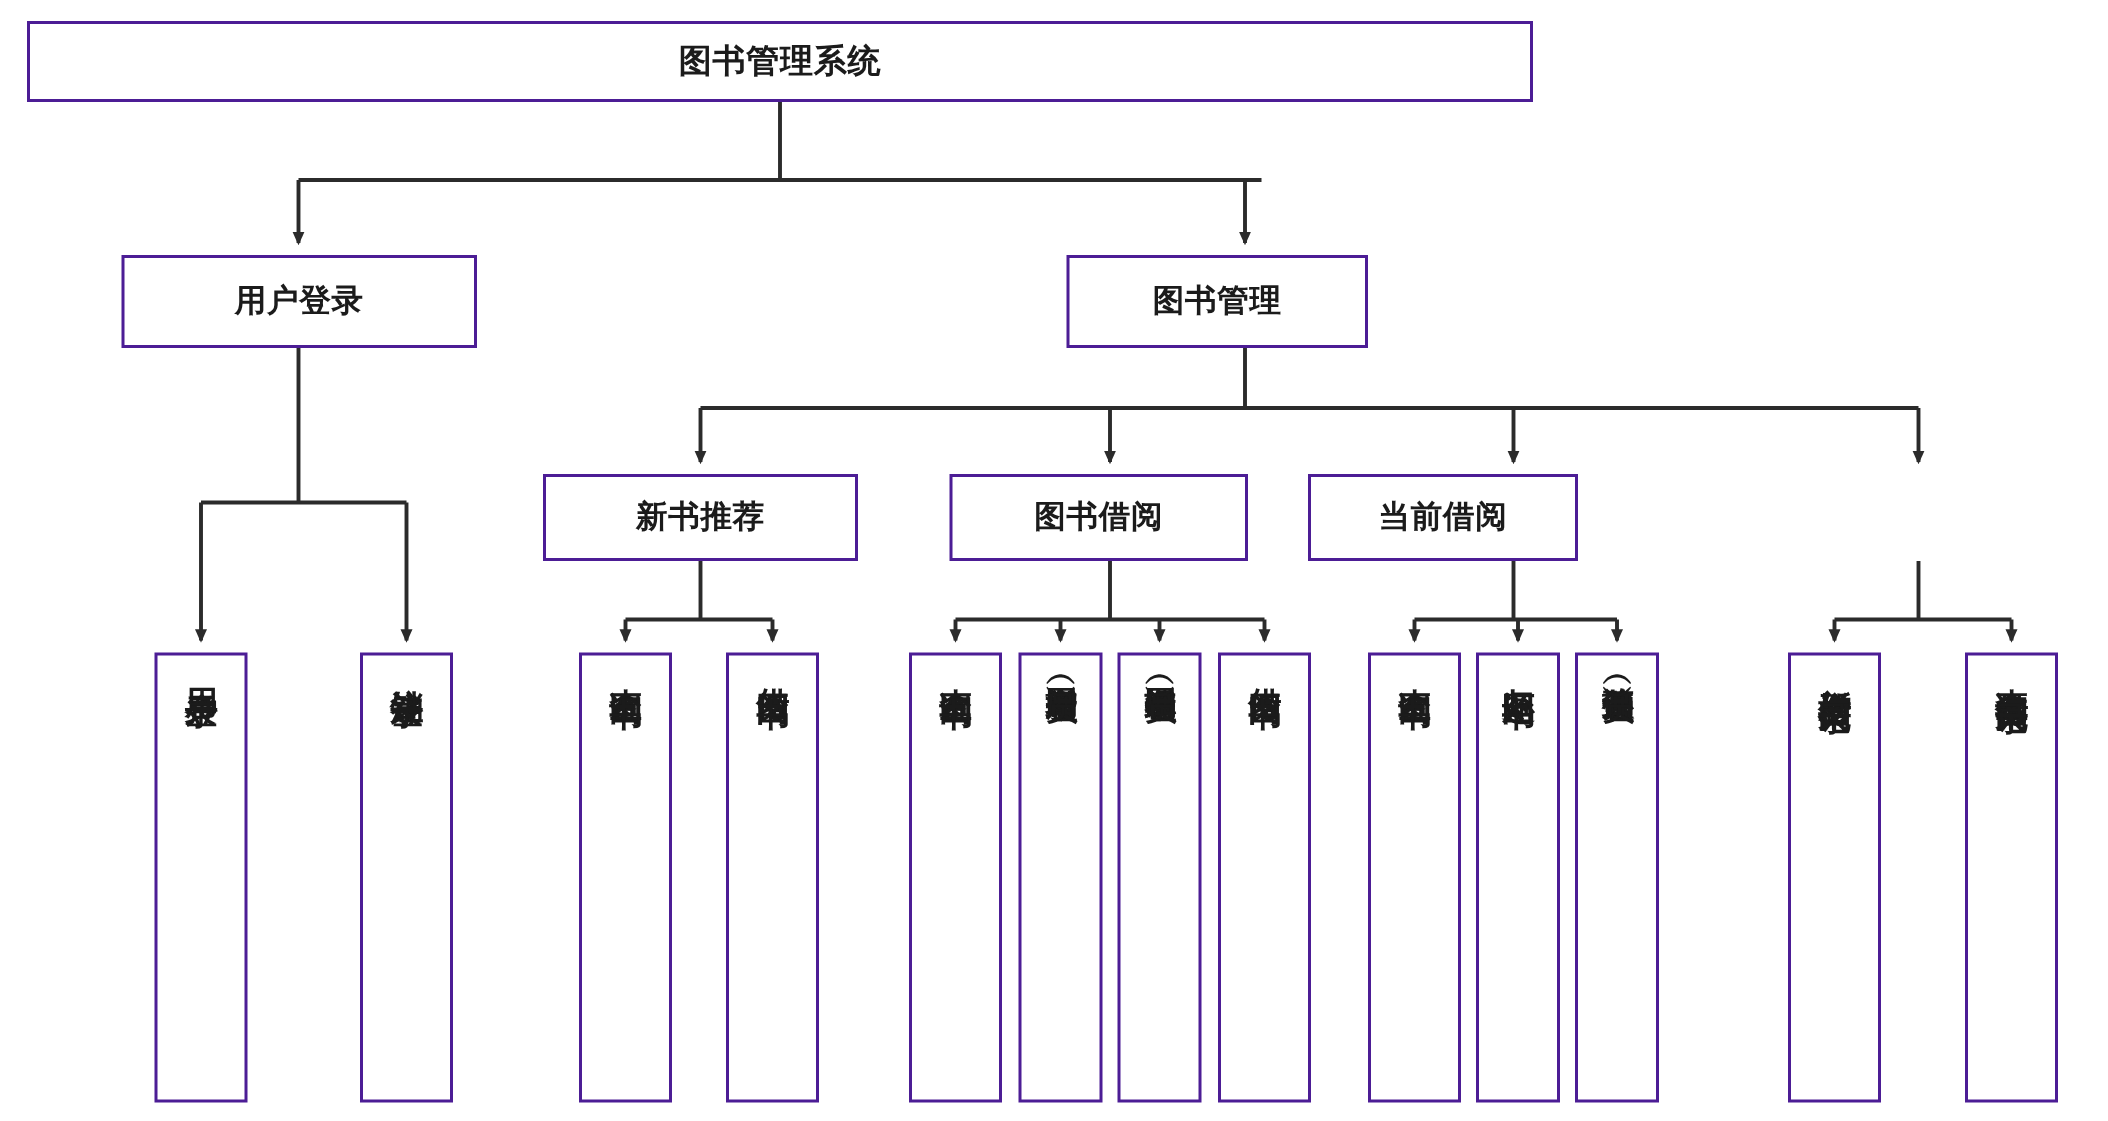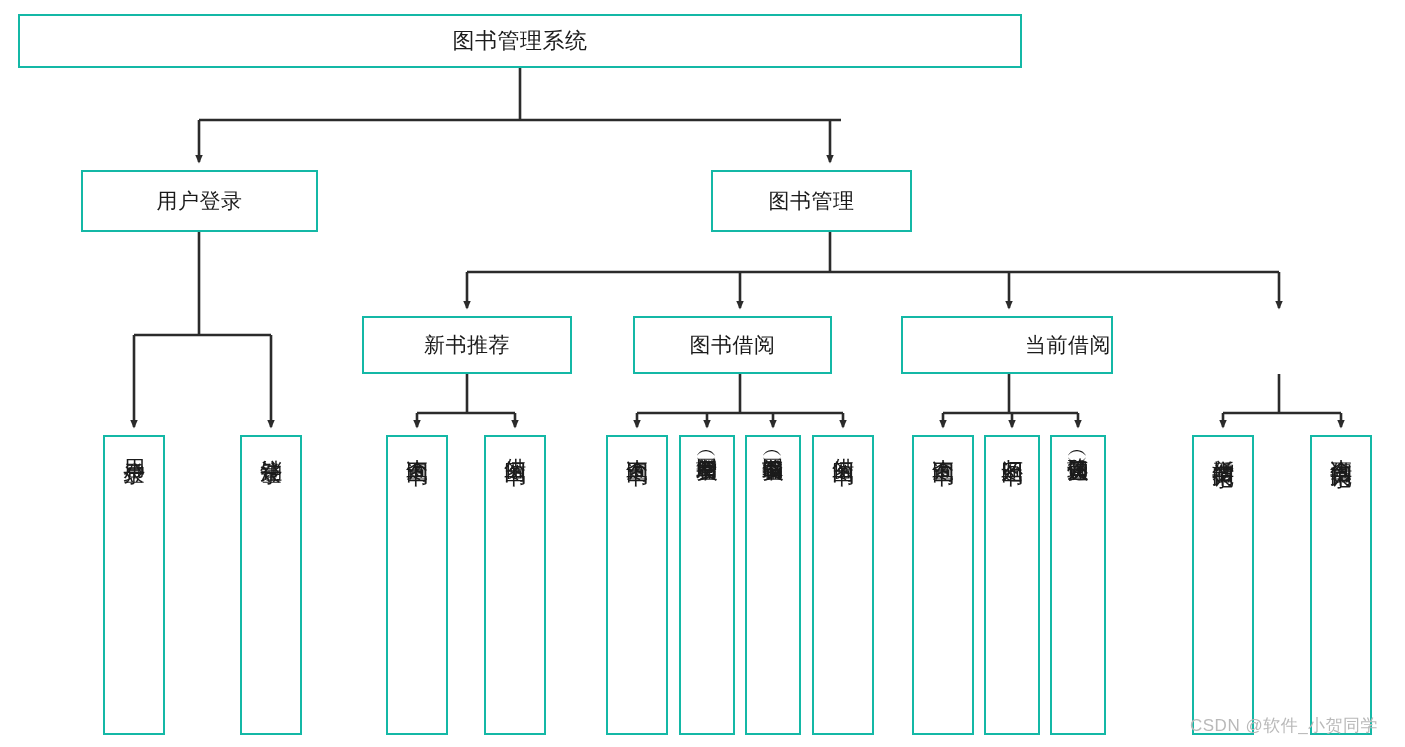--- a/index.html
+++ b/index.html
@@ -22,26 +22,27 @@
     position: absolute;
     left: 0;
     top: 0;
     width: 1405px;
     height: 747px;
     pointer-events: none;
   }
   .node {
     position: absolute;
     box-sizing: border-box;
-    border: 2px solid #14b8a6;
+    border: 2px solid #4c1d95;
     background: #ffffff;
     display: flex;
     align-items: center;
     justify-content: center;
     color: #1b1b1b;
+    font-weight: bold;
   }
   .node .lbl {
     display: block;
     text-align: center;
     line-height: 1.05;
   }
   
   .node.h .lbl {
     font-size: 21px;
     letter-spacing: 0.5px;
@@ -141,21 +142,21 @@
   <div class="node h" style="left:711px; top:170px; width:201px; height:62px;">
     <span class="lbl">图书管理</span>
   </div>
 
   <div class="node h" style="left:633px; top:316px; width:199px; height:58px;">
     <span class="lbl">图书借阅</span>
   </div>
   <div class="node h" style="left:362px; top:316px; width:210px; height:58px;">
     <span class="lbl">新书推荐</span>
   </div>
-  <div class="node h" style="left:901px; top:316px; width:212px; height:58px;justify-content:flex-end;">
+  <div class="node h" style="left:872px; top:316px; width:180px; height:58px;">
     <span class="lbl">当前借阅</span>
   </div>
 
   <div class="node v" style="left:103px; top:435px; width:62px; height:300px;">
     <span class="lbl">用户登录</span>
   </div>
   <div class="node v" style="left:240px; top:435px; width:62px; height:300px;">
     <span class="lbl">注销登录</span>
   </div>
 
@@ -189,15 +190,14 @@
     <span class="lbl">确认归还（管理员）</span>
   </div>
 
   <div class="node v" style="left:1192px; top:435px; width:62px; height:300px;">
     <span class="lbl">新增借阅记录</span>
   </div>
   <div class="node v" style="left:1310px; top:435px; width:62px; height:300px;">
     <span class="lbl">查询借阅记录</span>
   </div>
 
-  <div class="watermark" style="left:1190px; top:714px;">CSDN @软件_小贺同学</div>
 
 </div>
 
 </body></html>

